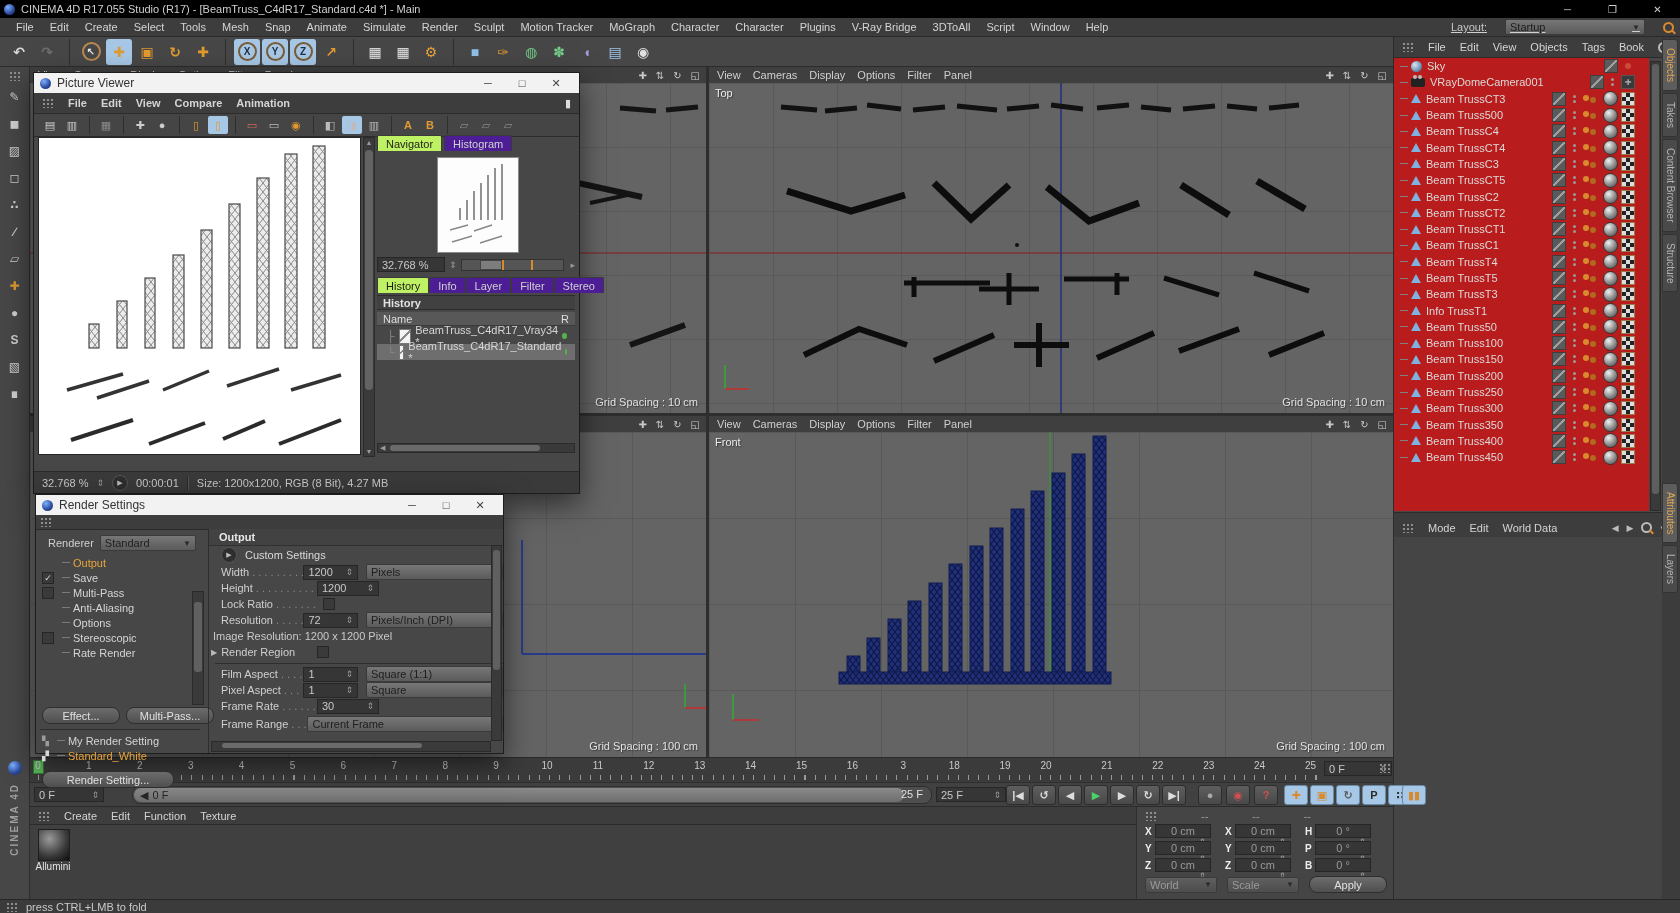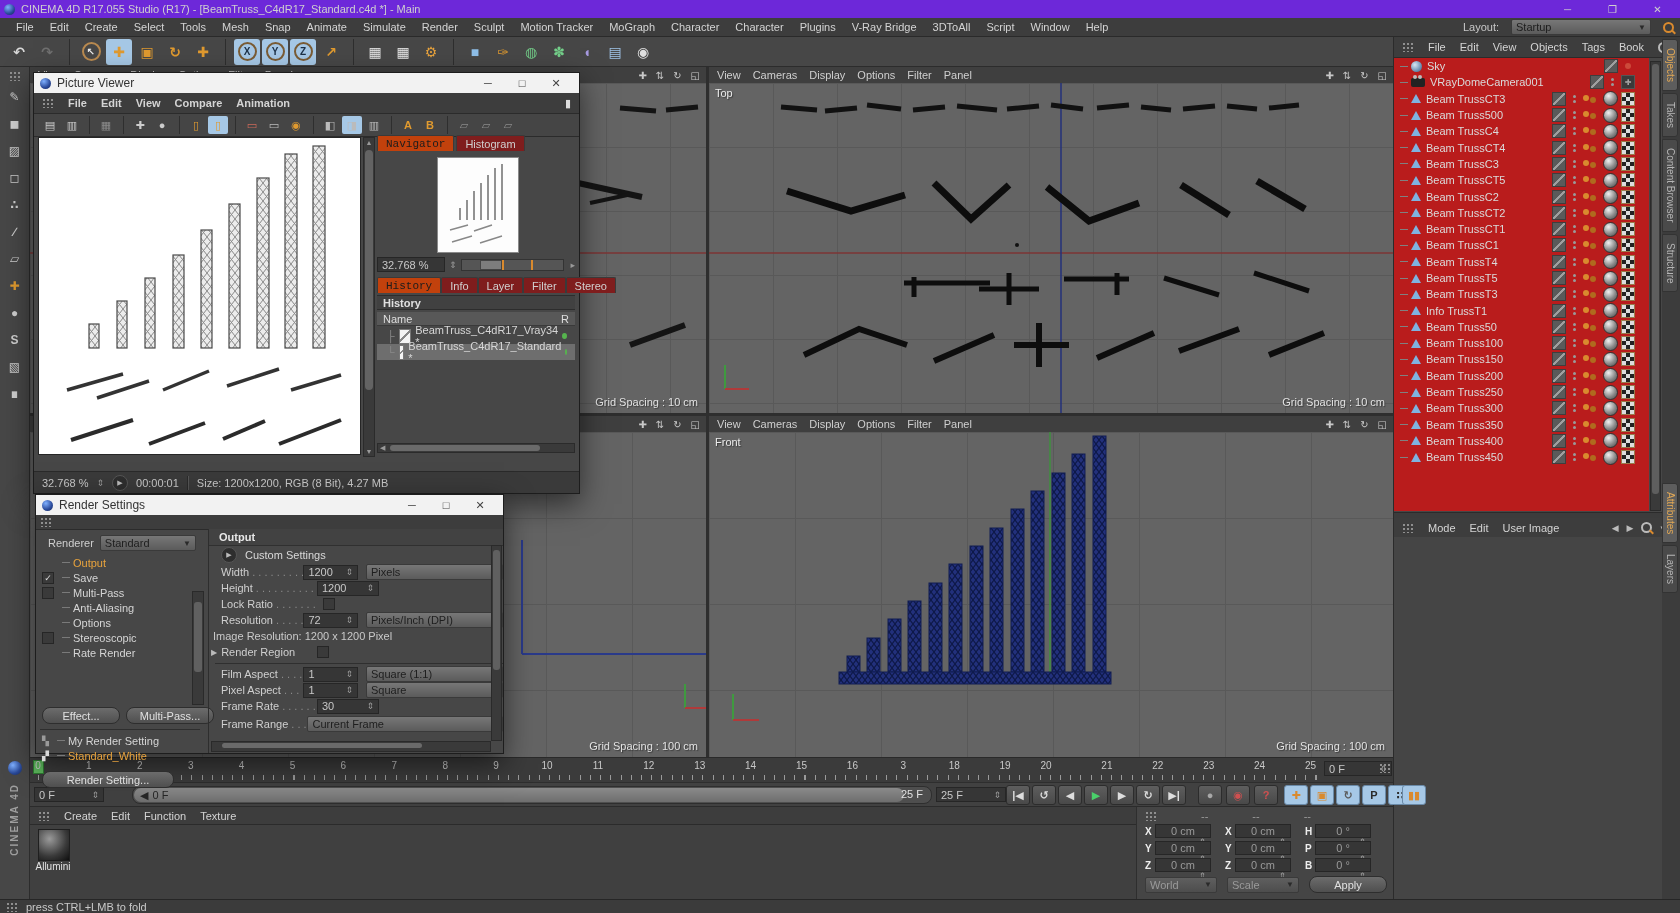--- a/index.html
+++ b/index.html
@@ -6,27 +6,27 @@
   body{width:1680px;height:913px;overflow:hidden;background:#3c3c3c;
        font-family:"Liberation Sans","DejaVu Sans",sans-serif;font-size:11px;color:#d0d0d0;
        position:relative;-webkit-font-smoothing:antialiased;}
   .abs{position:absolute;}
   .flex{display:flex;align-items:center;}
   .grip{width:12px;height:10px;background-image:radial-gradient(#8f8f8f 1px,transparent 1.2px);
         background-size:4px 4px;flex:0 0 auto;}
   .mag{width:7px;height:7px;border:2px solid #d98a2e;border-radius:50%;position:relative;display:inline-block;}
   .mag::after{content:"";position:absolute;width:5px;height:2px;background:#d98a2e;right:-4px;bottom:-2px;transform:rotate(45deg);}
   
-  #titlebar{left:0;top:0;width:1680px;height:18px;background:#6d28d9;color:#cfcfcf;display:flex;align-items:center;gap:6px;padding-left:4px;box-sizing:border-box;font-size:11px;}
+  #titlebar{left:0;top:0;width:1680px;height:18px;background:#000000;color:#cfcfcf;display:flex;align-items:center;gap:6px;padding-left:4px;box-sizing:border-box;font-size:11px;}
   .c4d-ball{width:11px;height:11px;border-radius:50%;background:radial-gradient(circle at 35% 30%,#7fb0ff,#2a4a9a 60%,#14265a);}
   #win-controls{margin-left:auto;display:flex;gap:0;}
   #win-controls span{width:45px;height:18px;display:flex;align-items:center;justify-content:center;color:#cfcfcf;font-size:10px;}
   #menubar{left:0;top:18px;width:1680px;height:19px;background:#3d3d3d;border-bottom:1px solid #2a2a2a;display:flex;align-items:center;gap:0;padding-left:8px;box-sizing:border-box;}
   #menubar .menu-item{padding:0 8px;color:#d4d4d4;}
-  #layout-area{margin-left:auto;display:flex;align-items:center;gap:12px;padding-right:6px;}
+  #layout-area{margin-left:auto;display:flex;align-items:center;gap:18px;padding-right:6px;text-decoration:underline;}
   .dropdown{background:linear-gradient(#777,#5b5b5b);border:1px solid #3a3a3a;border-radius:2px;color:#1e1e1e;
             display:flex;align-items:center;padding:0 4px;height:14px;}
   .dropdown .dd-arrow{margin-left:auto;font-size:8px;color:#2a2a2a;padding-left:6px;}
   #toolbar{left:0;top:37px;width:1393px;height:30px;background:#474747;border-bottom:1px solid #2c2c2c;display:flex;align-items:center;gap:2px;padding-left:6px;box-sizing:border-box;}
   .tbtn{width:26px;height:26px;display:flex;align-items:center;justify-content:center;border-radius:3px;font-size:14px;}
   .tbtn.active{background:#a6c8e6;}
   .tbtn .glyph{display:flex;align-items:center;justify-content:center;font-weight:bold;}
   .tsep{width:7px;height:26px;border-right:1px solid #2e2e2e;margin-right:6px;}
   
   #left-palette{left:0;top:67px;width:30px;height:690px;background:#474747;border-right:1px solid #2c2c2c;display:flex;flex-direction:column;align-items:center;gap:5px;padding-top:4px;box-sizing:border-box;}
@@ -58,22 +58,22 @@
   #pv-menu{height:20px;}
   #pv-toolbar{height:22px;background:#454545;border-bottom:1px solid #2b2b2b;display:flex;align-items:center;gap:2px;padding-left:6px;}
   #pv-toolbar .pvbtn{width:20px;height:18px;display:flex;align-items:center;justify-content:center;border-radius:2px;font-size:11px;font-weight:bold;}
   #pv-toolbar .pvbtn.active{background:#a6c8e6;}
   #pv-toolbar .tsep{height:18px;width:5px;margin-right:4px;}
   #pv-canvas{position:absolute;left:4px;top:64px;width:321px;height:316px;background:#fff;border:1px solid #262626;}
   #pv-vscroll{position:absolute;left:329px;top:64px;width:10px;height:318px;background:#3a3a3a;border:1px solid #2b2b2b;}
   #pv-vscroll .thumb{position:absolute;left:1px;right:1px;top:12px;height:240px;background:#636363;border-radius:4px;}
   #pv-vscroll .arr{position:absolute;left:0;width:100%;text-align:center;color:#9a9a9a;font-size:7px;}
   #pv-panel{position:absolute;left:343px;top:62px;width:198px;height:320px;}
-  .tab{height:15px;display:flex;align-items:center;justify-content:center;background:#7f1d1d;border:1px solid #3a3a3a;border-bottom:none;color:#d0d0d0;padding:0 8px;border-radius:2px 2px 0 0;}
-  .tab.active{background:#c2410c;color:#1c1c1c;font-family:Liberation Mono, monospace;}
+  .tab{height:15px;display:flex;align-items:center;justify-content:center;background:#4c1d95;border:1px solid #3a3a3a;border-bottom:none;color:#d0d0d0;padding:0 8px;border-radius:2px 2px 0 0;}
+  .tab.active{background:#bef264;color:#1c1c1c;}
   #pv-thumb{position:absolute;left:60px;top:22px;width:80px;height:94px;background:#fdfdfd;border:1px solid #8a8a8a;}
   #pv-zoomrow{position:absolute;left:0px;top:122px;width:100%;display:flex;align-items:center;gap:4px;}
   .num-field{background:#363636;border:1px solid #262626;color:#c8c8c8;padding:0 4px;height:13px;display:flex;align-items:center;}
   .stepper{color:#9a9a9a;font-size:9px;}
   #pv-slider{flex:1;height:10px;background:#555;border:1px solid #333;position:relative;margin-right:2px;}
   #pv-slider .handle{position:absolute;left:18%;top:0;width:22px;height:100%;background:#7d7d7d;border:1px solid #444;box-sizing:border-box;}
   #pv-slider .omark{position:absolute;top:0;width:2px;height:100%;background:#d98a2e;}
   #pv-tabs2{position:absolute;left:0;top:142px;display:flex;}
   #pv-history-head{position:absolute;left:0;top:160px;width:100%;height:15px;background:#414141;border-top:1px solid #2d2d2d;border-bottom:1px solid #2d2d2d;display:flex;align-items:center;padding-left:6px;box-sizing:border-box;color:#e0e0e0;font-weight:bold;}
   #pv-cols{position:absolute;left:0;top:177px;width:100%;height:14px;background:#585858;border-bottom:1px solid #3a3a3a;display:flex;align-items:center;padding:0 6px;box-sizing:border-box;color:#dedede;}
@@ -916,21 +916,21 @@
     </div>
   <div id="om-scroll">
       <span class="thumb" style="display:block;"></span>
     </div>
   <div id="panel-splitter"></div>
   <div id="am-header" class="dark-row">
     <span class="grip"></span>
     <span style="display:flex;gap:14px;">
         <span class="menu-item">Mode</span>
         <span class="menu-item">Edit</span>
-        <span class="menu-item">User Image</span>
+        <span class="menu-item">World Data</span>
       </span>
     <span class="hdr-icons">
       <span>◀</span>
       <span>▶</span>
       <span class="mag" style="border-color:#bbb;"></span>
       <span>▾</span>
     </span>
   </div>
   <div id="am-body"></div>
 </div>

